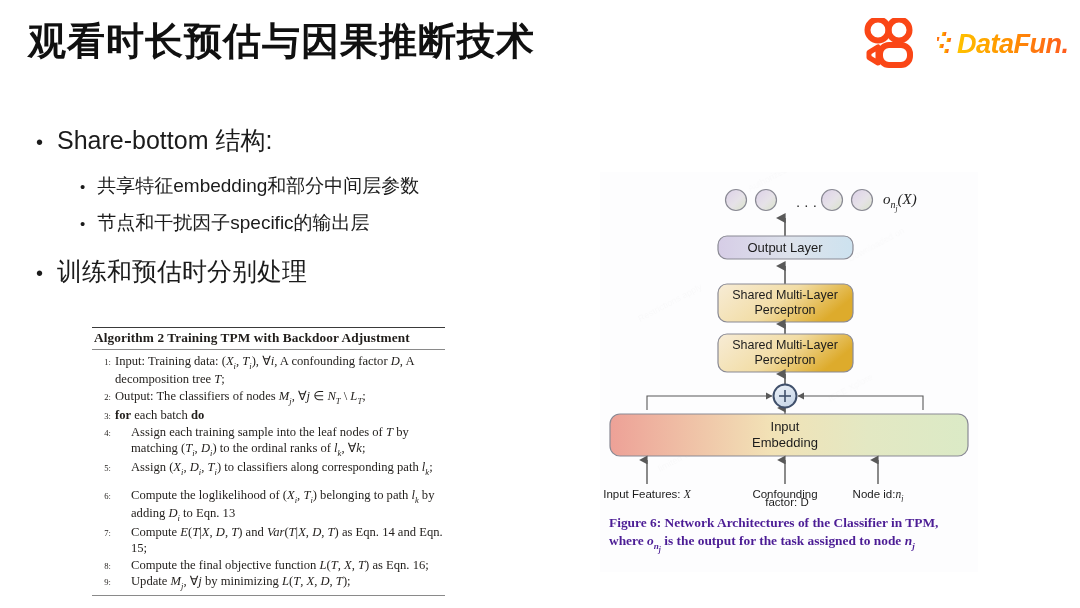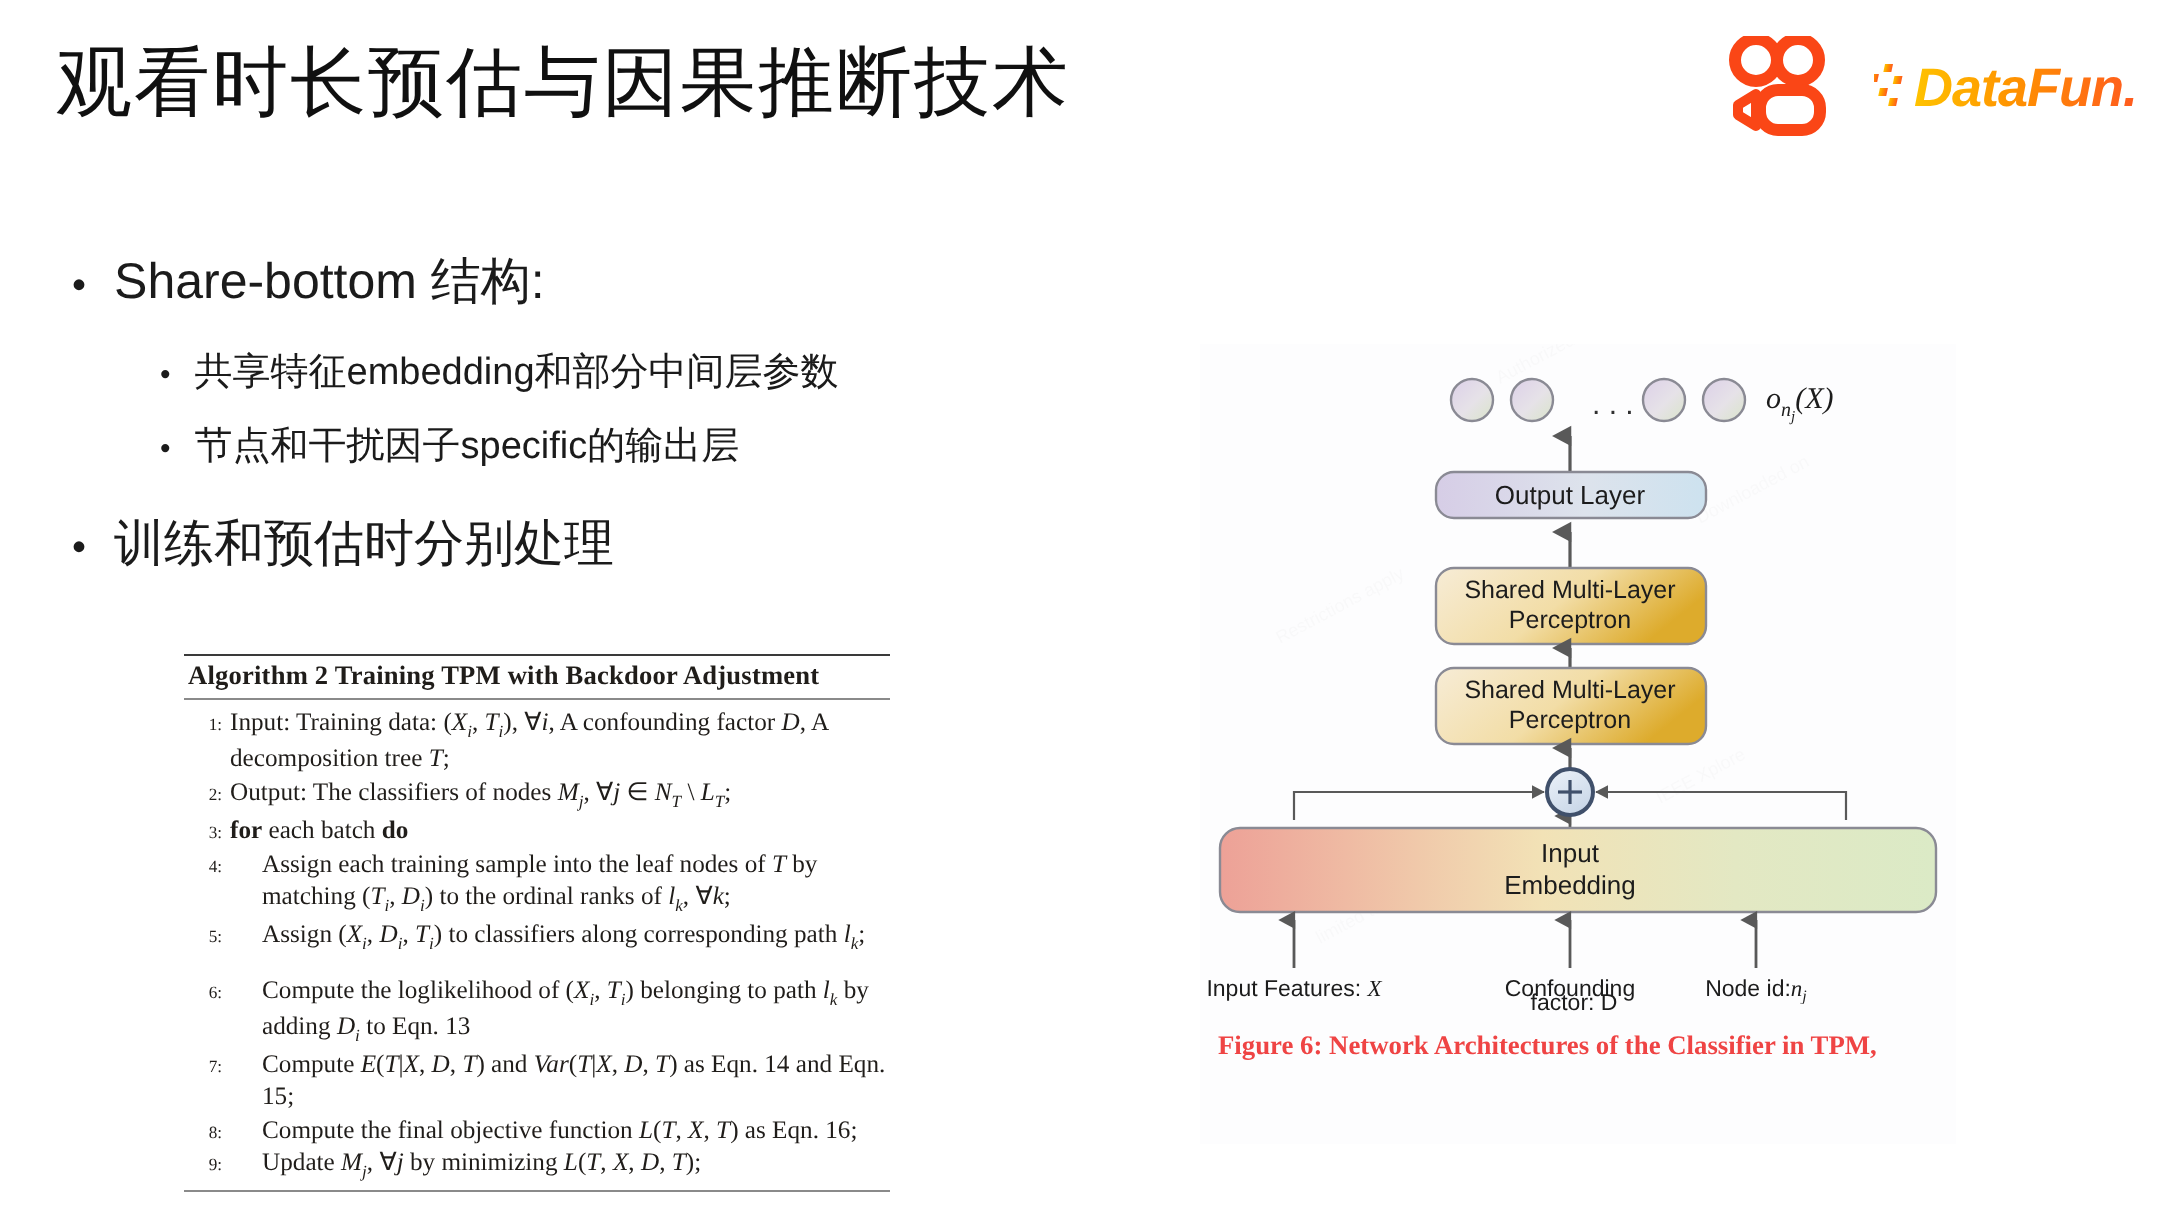--- a/index.html
+++ b/index.html
@@ -15,21 +15,21 @@
     font-family: "Liberation Sans", sans-serif;
     color: #1a1a1a;
   }
 
   
   #slide-title {
     position: absolute;
     left: 28px;
     top: 16px;
     font-size: 38px;
-    font-weight: normal;
+    font-weight: bold;
     letter-spacing: 1px;
     color: #101010;
     white-space: nowrap;
   }
 
   #brand-area {
     position: absolute;
     right: 8px;
     top: 18px;
     display: flex;
@@ -139,21 +139,21 @@
   }
   #figure-caption {
     position: absolute;
     left: 9px;
     top: 342px;
     width: 368px;
     font-family: "Liberation Serif", serif;
     font-weight: bold;
     font-size: 13.4px;
     line-height: 1.33;
-    color: #ef4444;
+    color: #4c1d95;
   }
   .cap-line { display: block; white-space: nowrap; }
 </style>
 </head>
 <body>
 
 <div id="slide-title">观看时长预估与因果推断技术</div>
 
 <div id="brand-area">
   <span>
@@ -358,14 +358,15 @@
     </g>
   </svg>
 
   <div style="position:absolute; left:0; top:324px; width:378px; text-align:center;
               font-size:11.5px; font-family:'Liberation Sans',sans-serif; color:#1c1c1c;">
     <span style="display:inline-block; margin-left:-4px;">factor: D</span>
   </div>
 
   <div id="figure-caption">
     <span class="cap-line">Figure 6: Network Architectures of the Classifier in TPM,</span>
+    <span class="cap-line">where <i>o</i><sub style="font-style:italic;">n<sub style="font-size:0.8em;">j</sub></sub> is the output for the task assigned to node <i>n</i><sub style="font-style:italic;">j</sub></span>
   </div>
 </div>
 
 </body></html>

